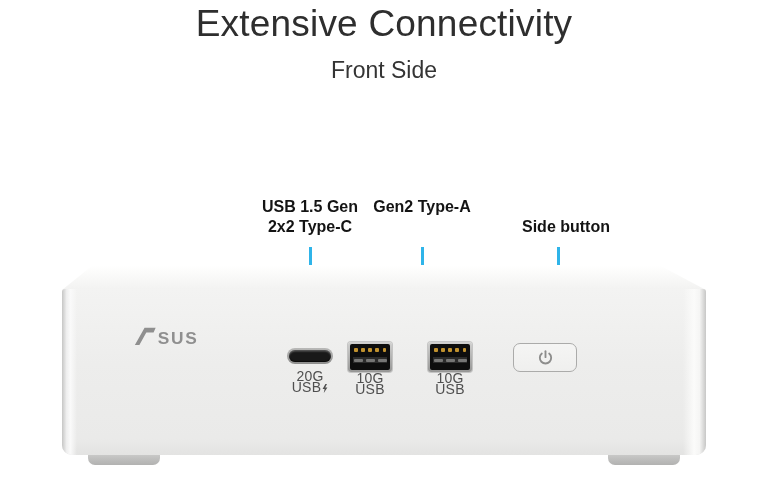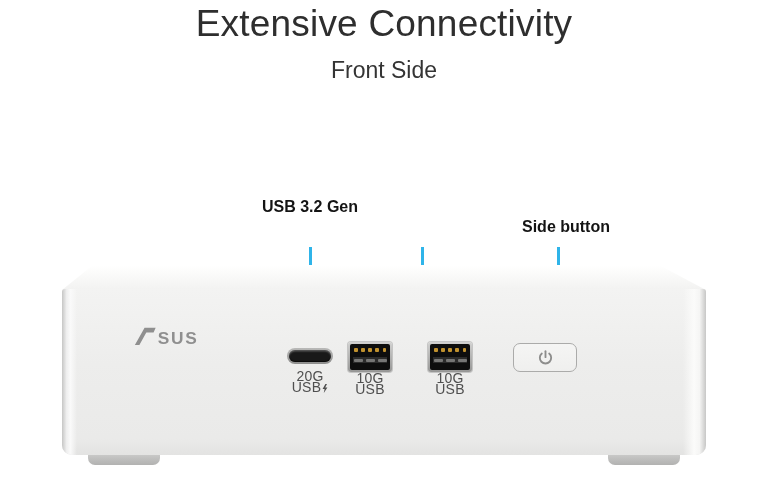--- a/index.html
+++ b/index.html
@@ -101,23 +101,25 @@
 </style>
 </head>
 <body>
 
 <div class="stage">
 
   <div class="abs subtitle">Front Side</div>
   <div class="abs title">Extensive Connectivity</div>
 
   <div class="abs callout-label cl-1">
-    <div>USB 3.2 Gen</div>
+    <div>USB 1.5 Gen</div>
+    <div>2x2 Type-C</div>
   </div>
   <div class="abs callout-label cl-2">
+    <div>Gen2 Type-A</div>
   </div>
   <div class="abs callout-label cl-3">
     <div>Side button</div>
   </div>
 
   <div class="abs cline" style="left:308.5px;top:247px;width:3px;height:105px;"></div>
   <div class="abs cdot" style="left:305.5px;top:350px;"></div>
 
   <div class="abs cline" style="left:420.5px;top:247px;width:3px;height:61px;"></div>
   <div class="abs cline" style="left:381.5px;top:306px;width:82px;height:3px;"></div>

